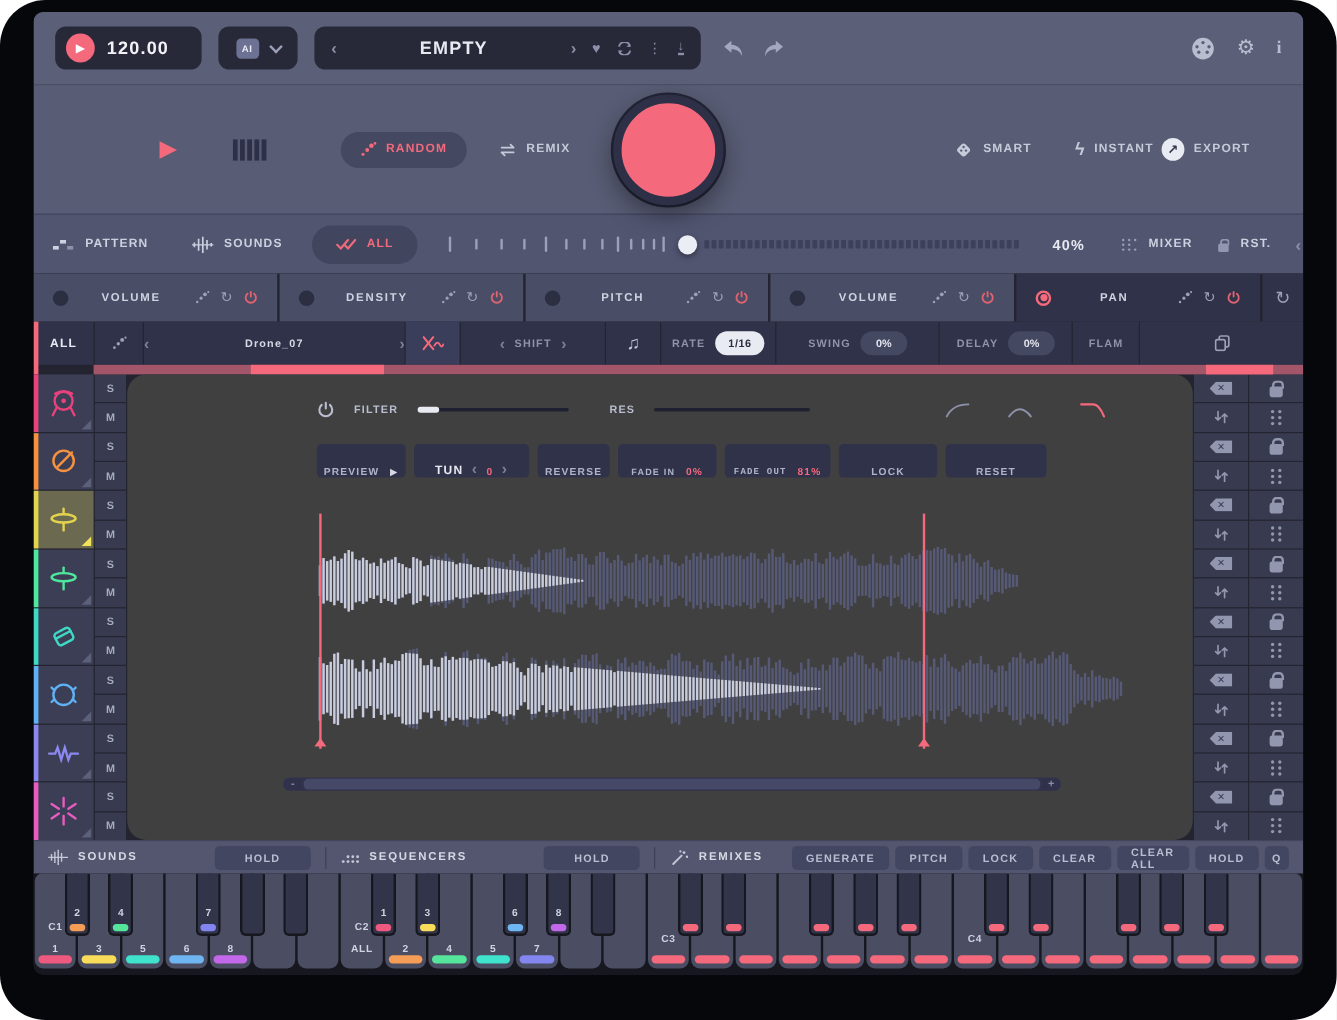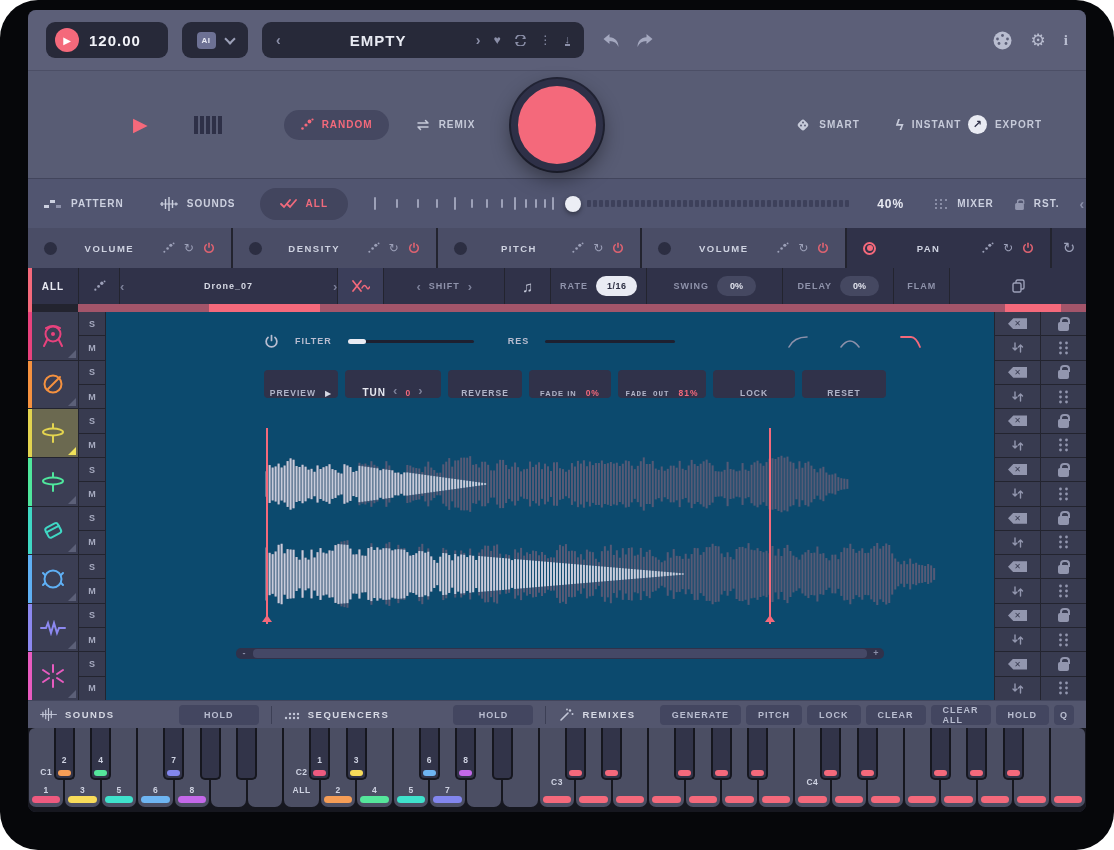--- a/index.html
+++ b/index.html
@@ -83,21 +83,21 @@
   .mainbody{height:388px;background:#23242f;display:flex;gap:1px;}
   #sidebar{width:77px;display:grid;grid-template-rows:repeat(8,1fr);gap:1px;}
   .trow{display:grid;grid-template-columns:50px 26px;gap:1px;}
   .tile{background:#3b3e54;position:relative;display:flex;align-items:center;justify-content:center;}
   .tile.sel{background:#6b6950;}
   .stripe{position:absolute;left:0;top:0;bottom:0;width:4px;}
   .corner{position:absolute;right:2px;bottom:2px;width:0;height:0;border-left:8px solid transparent;border-bottom:8px solid #5c6078;}
   .corner.sel{border-bottom-color:#f0e25a;}
   .smcol{display:grid;grid-template-rows:1fr 1fr;gap:1px;}
   .smcell{background:#383b50;display:flex;align-items:center;justify-content:center;color:#a7abc0;font-size:9px;font-weight:bold;}
-  .centerpanel{flex:1;background:#0c4a6e;position:relative;}
+  .centerpanel{flex:1;background:#404040;position:relative;border-radius:16px;}
   #rightcols{width:91px;display:grid;grid-template-columns:45px 45px;grid-auto-rows:1fr;gap:1px;}
   .rcell{background:#383b50;display:flex;align-items:center;justify-content:center;}
   
   .filter-row{position:absolute;left:158px;top:14px;height:30px;display:flex;align-items:center;gap:16px;}
   .f-label{color:#b9bdd0;font-size:9px;letter-spacing:1px;font-weight:bold;}
   .sl-track{height:3px;background:#1e2030;border-radius:2px;position:relative;}
   .sl-fill{position:absolute;left:0;top:-1px;height:5px;width:18px;background:#e9ebf3;border-radius:3px;}
   .fshape{margin-left:14px;}
   .edit-row{position:absolute;left:158px;top:58px;display:flex;gap:7px;}
   .ebtn{background:#30324a;border-radius:4px;height:28px;display:flex;align-items:flex-end;justify-content:center;
@@ -664,21 +664,21 @@
         <div class="ebtn" style="width:74px;">
           <span>PREVIEW</span>
           <span style="font-size:8px;color:#d6d9e4;">▶</span>
         </div>
         <div class="ebtn" style="width:96px;gap:7px;">
           <span style="color:#e7e9f1;font-size:10px;">TUN</span>
           <span class="tb-chev">‹</span>
           <span class="red">0</span>
           <span class="tb-chev">›</span>
         </div>
-        <div class="ebtn" style="width:74px;">
+        <div class="ebtn" style="width:60px;">
               <span>REVERSE</span>
             </div>
         <div class="ebtn" style="width:82px;">
           <span style="font-size:7.5px;">FADE IN</span>
           <span class="red">0%</span>
         </div>
         <div class="ebtn" style="width:88px;">
           <span style="font-size:7.5px;font-family:Liberation Mono, monospace;">FADE OUT</span>
           <span class="red">81%</span>
         </div>

